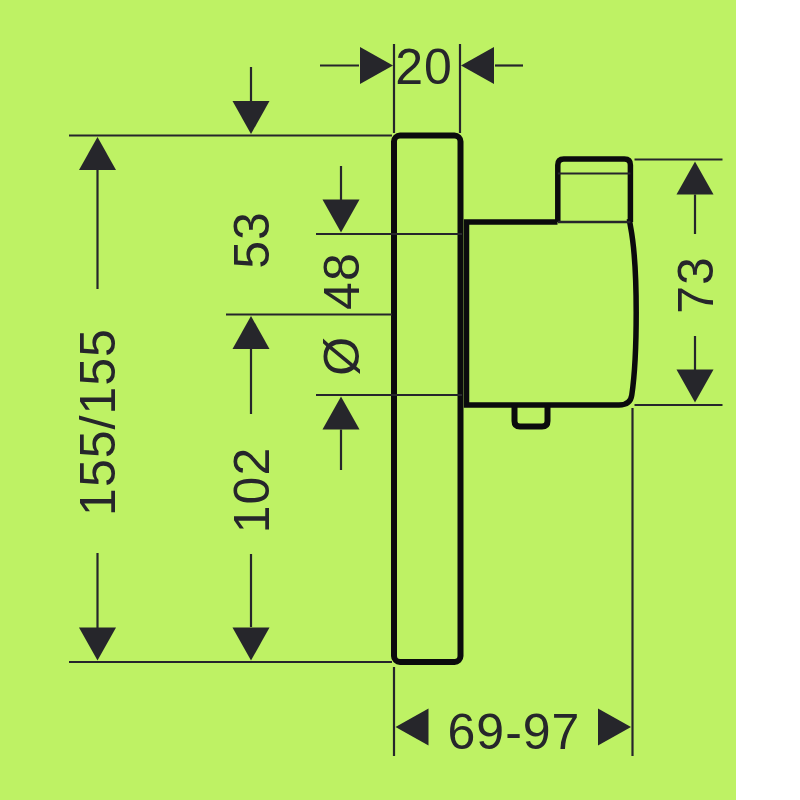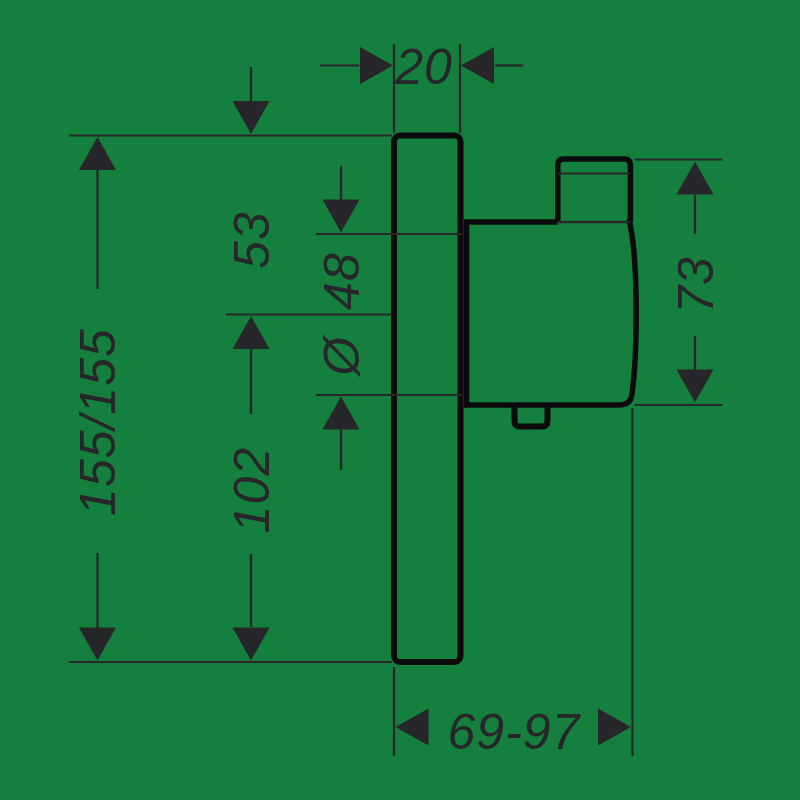--- a/index.html
+++ b/index.html
@@ -2,25 +2,24 @@
 <html><head>
 <meta charset="utf-8">
 <style>
   html, body {
     margin: 0;
     padding: 0;
     background: #ffffff;
   }
   .stage {
     position: relative;
-    width: 800px;
+    width: 736px;
     height: 800px;
-    background: #15803d;
+    background: #bef264;
     overflow: hidden;
-    font-style: italic;
   }
   svg { display: block; }
   .dim-text {
     font-family: "Liberation Sans", "DejaVu Sans", sans-serif;
     font-size: 50px;
     letter-spacing: 1px;
     fill: #26262b;
   }
   .thin {
     stroke: #26262b;

